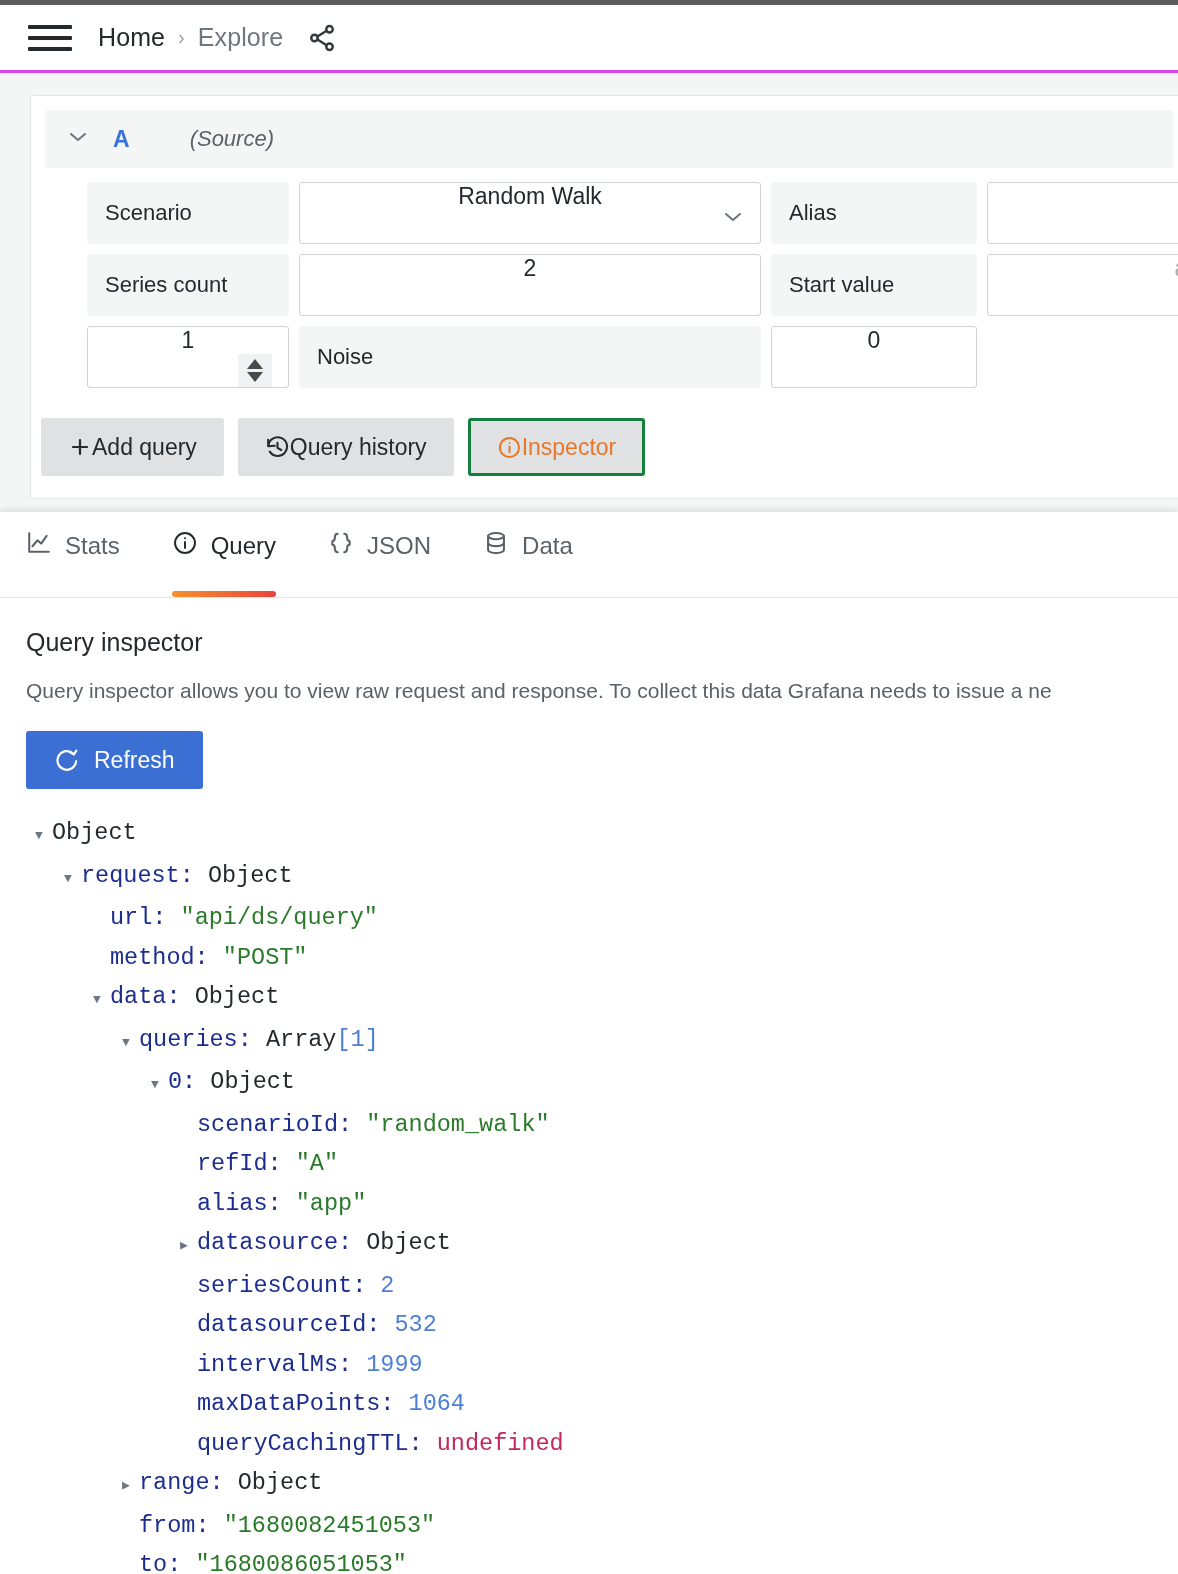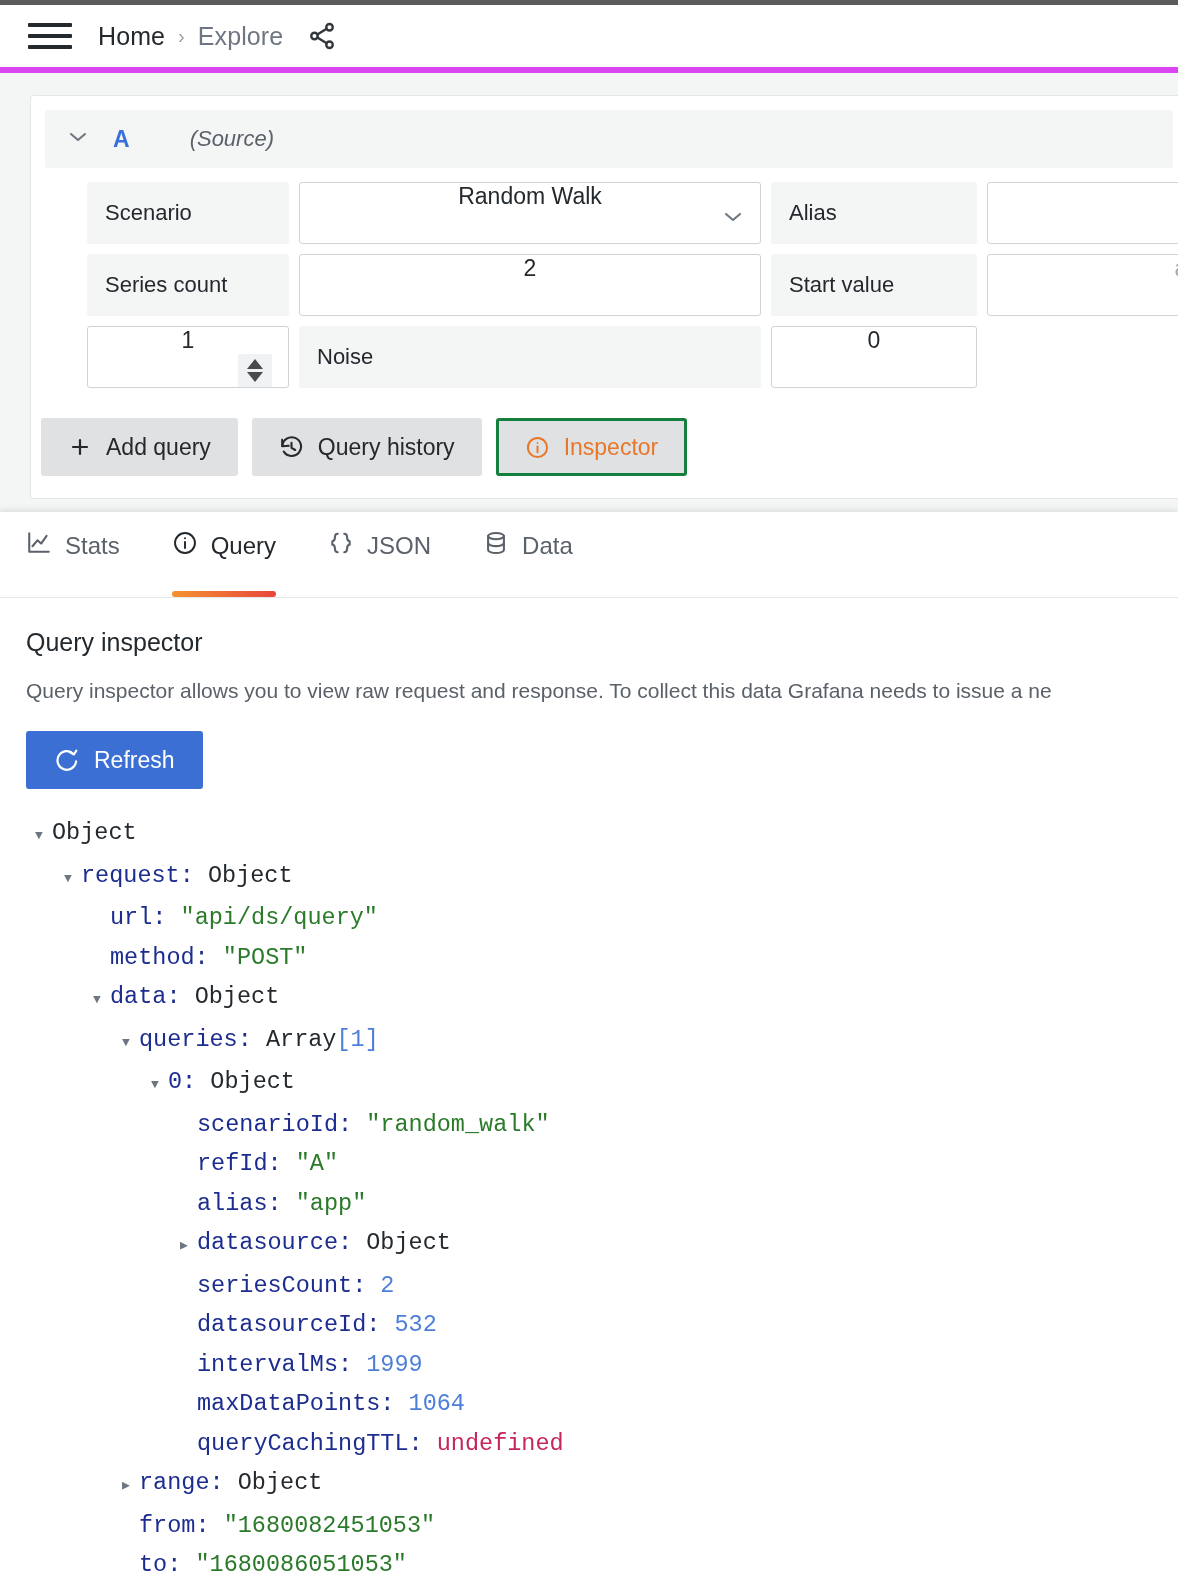--- a/index.html
+++ b/index.html
@@ -24,21 +24,21 @@
   }
 
   
   .navbar {
     height: 68px;
     background: #ffffff;
     display: flex;
     align-items: center;
     padding-left: 28px;
     box-sizing: border-box;
-    border-bottom: 6px solid #d946ef;
+    border-bottom: 3px solid #d946ef;
     position: relative;
     z-index: 5;
   }
   .hamburger {
     width: 44px;
     height: 32px;
     display: flex;
     flex-direction: column;
     justify-content: center;
     gap: 7px;
@@ -186,21 +186,20 @@
     gap: 14px;
     margin: 30px 0 22px 10px;
   }
   .btn {
     background: #dfe1e2;
     border: 1px solid transparent;
     border-radius: 3px;
     height: 58px;
     display: inline-flex;
     align-items: center;
-    gap: 14px;
     padding: 0 26px;
     font-size: 23px;
     color: #24292e;
     cursor: pointer;
     box-sizing: border-box;
     font-family: "Liberation Sans", sans-serif;
   }
   .btn.active-orange {
     border: 3px solid #15803d;
     color: #e8772a;

